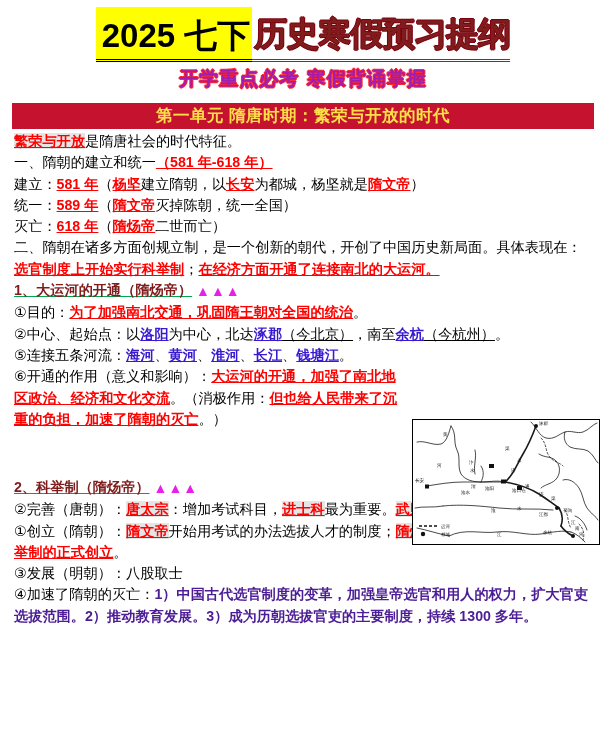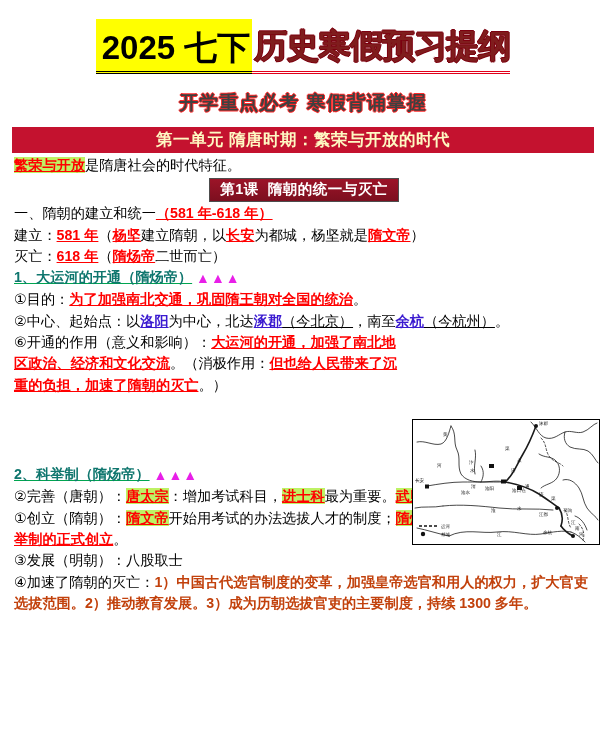--- a/index.html
+++ b/index.html
@@ -22,21 +22,21 @@
     background: #fff;
     box-sizing: border-box;
   }
 
   
   .title-row {
     display: flex;
     align-items: flex-end;
     justify-content: center;
     padding: 10px 0 0 0;
-    height: 74px;
+    height: 62px;
     box-sizing: border-box;
   }
   .title-year {
     background: #ffff00;
     color: #000000;
     font-weight: bold;
     font-size: 33px;
     line-height: 42px;
     letter-spacing: 0px;
     padding: 8px 2px 2px 6px;
@@ -54,77 +54,77 @@
     padding: 0 0 2px 2px;
     border-bottom: 3px double #e2001a;
     text-shadow:
        1px 0 0 #7d0010, -1px 0 0 #7d0010,
        0 1px 0 #7d0010, 0 -1px 0 #7d0010;
     font-family: "DejaVu Sans", sans-serif;
   }
 
   .subtitle {
     text-align: center;
-    color: #404040;
+    color: #a21caf;
     font-weight: bold;
     font-size: 19px;
     letter-spacing: 1px;
-    margin-top: 16px;
+    margin-top: 4px;
     text-shadow:
        1px 0 0 #ff2b2b, -1px 0 0 #ff2b2b,
        0 1px 0 #ff2b2b, 0 -1px 0 #ff2b2b;
     font-family: "DejaVu Serif", serif;
   }
 
   
   .unit-banner {
     margin: 11px 12px 0 12px;
     background: #c4122f;
-    color: #fef9c3;
+    color: #fde047;
     font-weight: bold;
     font-size: 16.5px;
     line-height: 21px;
     text-align: center;
     padding: 2px 0 3px 0;
     letter-spacing: 0.5px;
   }
 
   
   .body-wrap {
     padding: 2px 12px 0 14px;
     font-size: 14.2px;
     line-height: 21.3px;
     color: #000;
   }
   .ln { white-space: normal; }
 
   
   .hl-yellow-red {
-    background: #bef264;
+    background: #e5e5e5;
     color: #ff0000;
     font-weight: bold;
     text-decoration: underline;
     text-decoration-color: #ff0000;
   }
   .red-u {
     color: #ff0000;
     font-weight: bold;
     text-decoration: underline;
     text-decoration-color: #ff0000;
   }
   .blue-u {
     color: #3a1ad0;
     font-weight: bold;
     text-decoration: underline;
     text-decoration-color: #3a1ad0;
   }
-  .blue-b { color:#c2410c; font-weight: bold;}
+  .blue-b { color:#4c1d95; font-weight: bold;}
   .black-u { text-decoration: underline; text-decoration-color:#000; }
   .green-h {
-    color: #0f766e;
+    color: #7f1d1d;
     font-weight: bold;
     text-decoration: underline;
     text-decoration-color: #00a550;
   }
   .tri {
     color: #e81fe8;
     font-size: 14px;
     letter-spacing: 1px;
     vertical-align: -1px;
   }
@@ -184,54 +184,60 @@
   <div class="subtitle">开学重点必考 寒假背诵掌握</div>
 
   <div class="unit-banner">第一单元 隋唐时期：繁荣与开放的时代</div>
 
   <div class="body-wrap">
 
     <div class="ln">
       <span class="hl-yellow-red">繁荣与开放</span><span>是隋唐社会的时代特征。</span>
     </div>
 
-    <div class="lesson-row">
-      <span class="lesson-chip"><span>第</span><span class="num">1</span><span>课</span>&nbsp;&nbsp;<span>隋朝的统一与灭亡</span></span>
-    </div>
 
     <div class="ln">
       <span>一、隋朝的建立和统一</span><span class="red-u">（581 年-618 年）</span>
     </div>
 
     <div class="ln">
       <span>建立：</span><span class="red-u">581 年</span><span>（</span><span class="red-u">杨坚</span><span>建立隋朝，以</span><span class="red-u">长安</span><span>为都城，杨坚就是</span><span class="red-u">隋文帝</span><span>）</span>
     </div>
 
+    <div class="ln">
+      <span>统一：</span><span class="red-u">589 年</span><span>（</span><span class="red-u">隋文帝</span><span>灭掉陈朝，统一全国）</span>
+    </div>
 
     <div class="ln">
       <span>灭亡：</span><span class="red-u">618 年</span><span>（</span><span class="red-u">隋炀帝</span><span>二世而亡）</span>
     </div>
 
+    <div class="ln">
+      <span>二、隋朝在诸多方面创规立制，是一个创新的朝代，开创了中国历史新局面。具体表现在：</span><span class="red-u">选官制度上开始实行科举制</span><span>；</span><span class="red-u">在经济方面开通了连接南北的大运河。</span>
+    </div>
 
     <div class="ln">
       <span class="green-h">1、大运河的开通（隋炀帝）</span> <span class="tri">▲▲▲</span>
     </div>
 
     <div class="ln">
       <span>①</span><span>目的：</span><span class="red-u">为了加强南北交通，巩固隋王朝对全国的统治</span><span>。</span>
     </div>
 
     <div class="ln">
       <span>②</span><span>中心、起始点：以</span><span class="blue-u">洛阳</span><span>为中心，北达</span><span class="blue-u">涿郡</span><span class="black-u">（今北京）</span><span>，南至</span><span class="blue-u">余杭</span><span class="black-u">（今杭州）</span><span>。</span>
     </div>
 
 
     <div class="wrap-holder"></div>
 
 
+    <div class="ln">
+      <span>⑤</span><span>连接五条河流：</span><span class="blue-u">海河</span>、<span class="blue-u">黄河</span>、<span class="blue-u">淮河</span>、<span class="blue-u">长江</span>、<span class="blue-u">钱塘江</span><span>。</span>
+    </div>
 
     <div class="ln">
       <span>⑥</span><span>开通的作用（意义和影响）：</span><span class="red-u">大运河的开通，加强了南北地区政治、经济和文化交流</span><span>。（消极作用：</span><span class="red-u">但也给人民带来了沉重的负担，加速了隋朝的灭亡</span><span>。）</span>
     </div>
 
     <div class="float-clear"></div>
 
     <div class="ln">
       <span class="green-h">2、科举制（隋炀帝）</span> <span class="tri">▲▲▲</span>
     </div>

